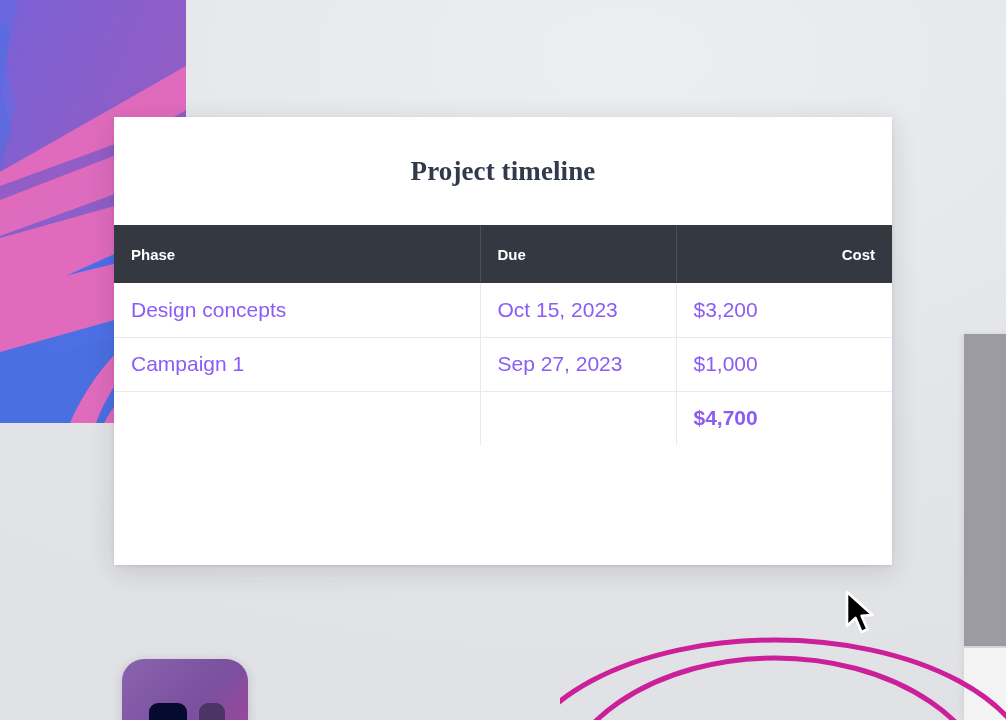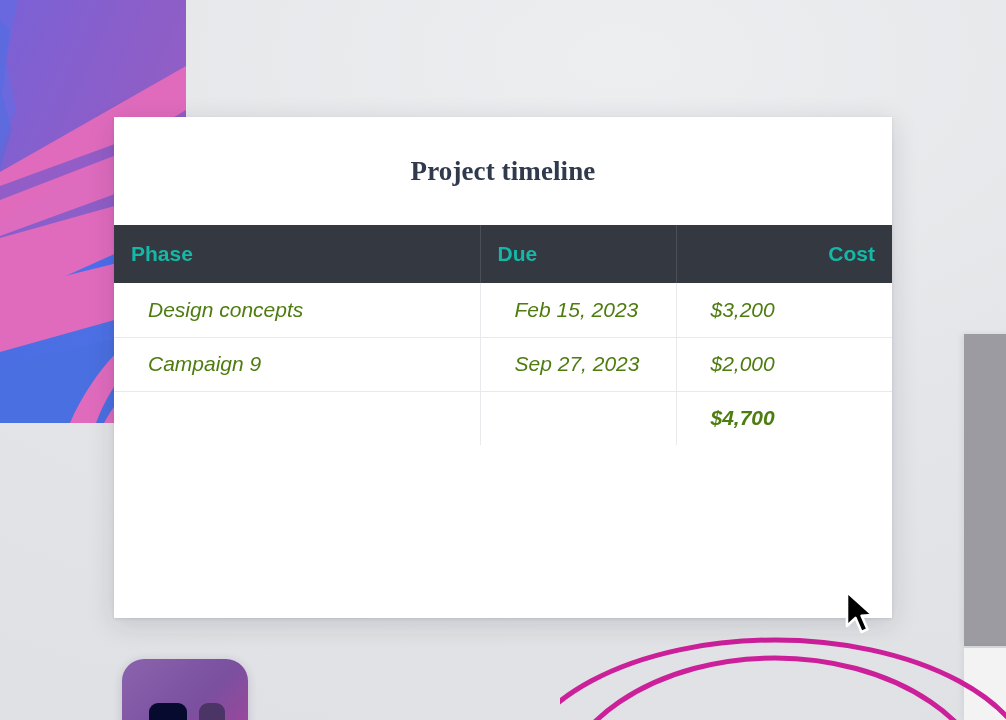--- a/index.html
+++ b/index.html
@@ -91,21 +91,21 @@
     background: #f3f3f4;
     box-shadow: -2px 0 6px rgba(0,0,0,.06);
   }
 
   
   #table-card {
     position: absolute;
     left: 114px;
     top: 117px;
     width: 778px;
-    height: 501px;
+    height: 448px;
     background: #ffffff;
     box-shadow: 0 6px 26px rgba(30,30,50,.14), 0 1px 3px rgba(30,30,50,.10);
   }
 
   #card-title {
     height: 108px;
     display: flex;
     align-items: center;
     justify-content: center;
     font-family: "Liberation Serif", serif;
@@ -120,46 +120,45 @@
     border-collapse: collapse;
     table-layout: fixed;
   }
 
   table.timeline col.c-phase { width: 366px; }
   table.timeline col.c-due   { width: 196px; }
   table.timeline col.c-cost  { width: 216px; }
 
   table.timeline thead th {
     background: #343840;
-    color: #14b8a6;
-    font-size: 21px;
+    color: #ffffff;
+    font-size: 15px;
     font-weight: bold;
     height: 58px;
     padding: 0 17px;
     text-align: left;
     border-right: 1px solid #4b4f57;
     vertical-align: middle;
   }
   table.timeline thead th:last-child {
     border-right: none;
     text-align: right;
     margin-top: 22px;
   }
 
   table.timeline tbody td {
     font-size: 21px;
-    color: #4d7c0f;
+    color: #8b5cf6;
     height: 54px;
-    padding: 0 34px;
+    padding: 0 17px;
     text-align: left;
     border-bottom: 1px solid #e8e9ec;
     border-right: 1px solid #e8e9ec;
     vertical-align: middle;
     white-space: nowrap;
-    font-style: italic;
   }
   table.timeline tbody td:last-child {
     border-right: none;
     text-align: left;
   }
   table.timeline tbody tr:last-child td {
     border-bottom: none;
   }
   table.timeline tbody tr.total-row td {
     font-weight: bold;
@@ -250,27 +249,27 @@
       <tr>
         <th>Phase</th>
         <th>Due</th>
         <th>Cost</th>
       </tr>
     </thead>
     <tbody id="table-body">
 
     <tr>
           <td>Design concepts</td>
-          <td>Feb 15, 2023</td>
+          <td>Oct 15, 2023</td>
           <td>$3,200</td>
         </tr>
         <tr>
-          <td>Campaign 9</td>
+          <td>Campaign 1</td>
           <td>Sep 27, 2023</td>
-          <td>$2,000</td>
+          <td>$1,000</td>
         </tr>
         <tr class="total-row">
           <td></td>
           <td></td>
           <td>$4,700</td>
         </tr>
       </tbody>
   </table>
 </div>
 

